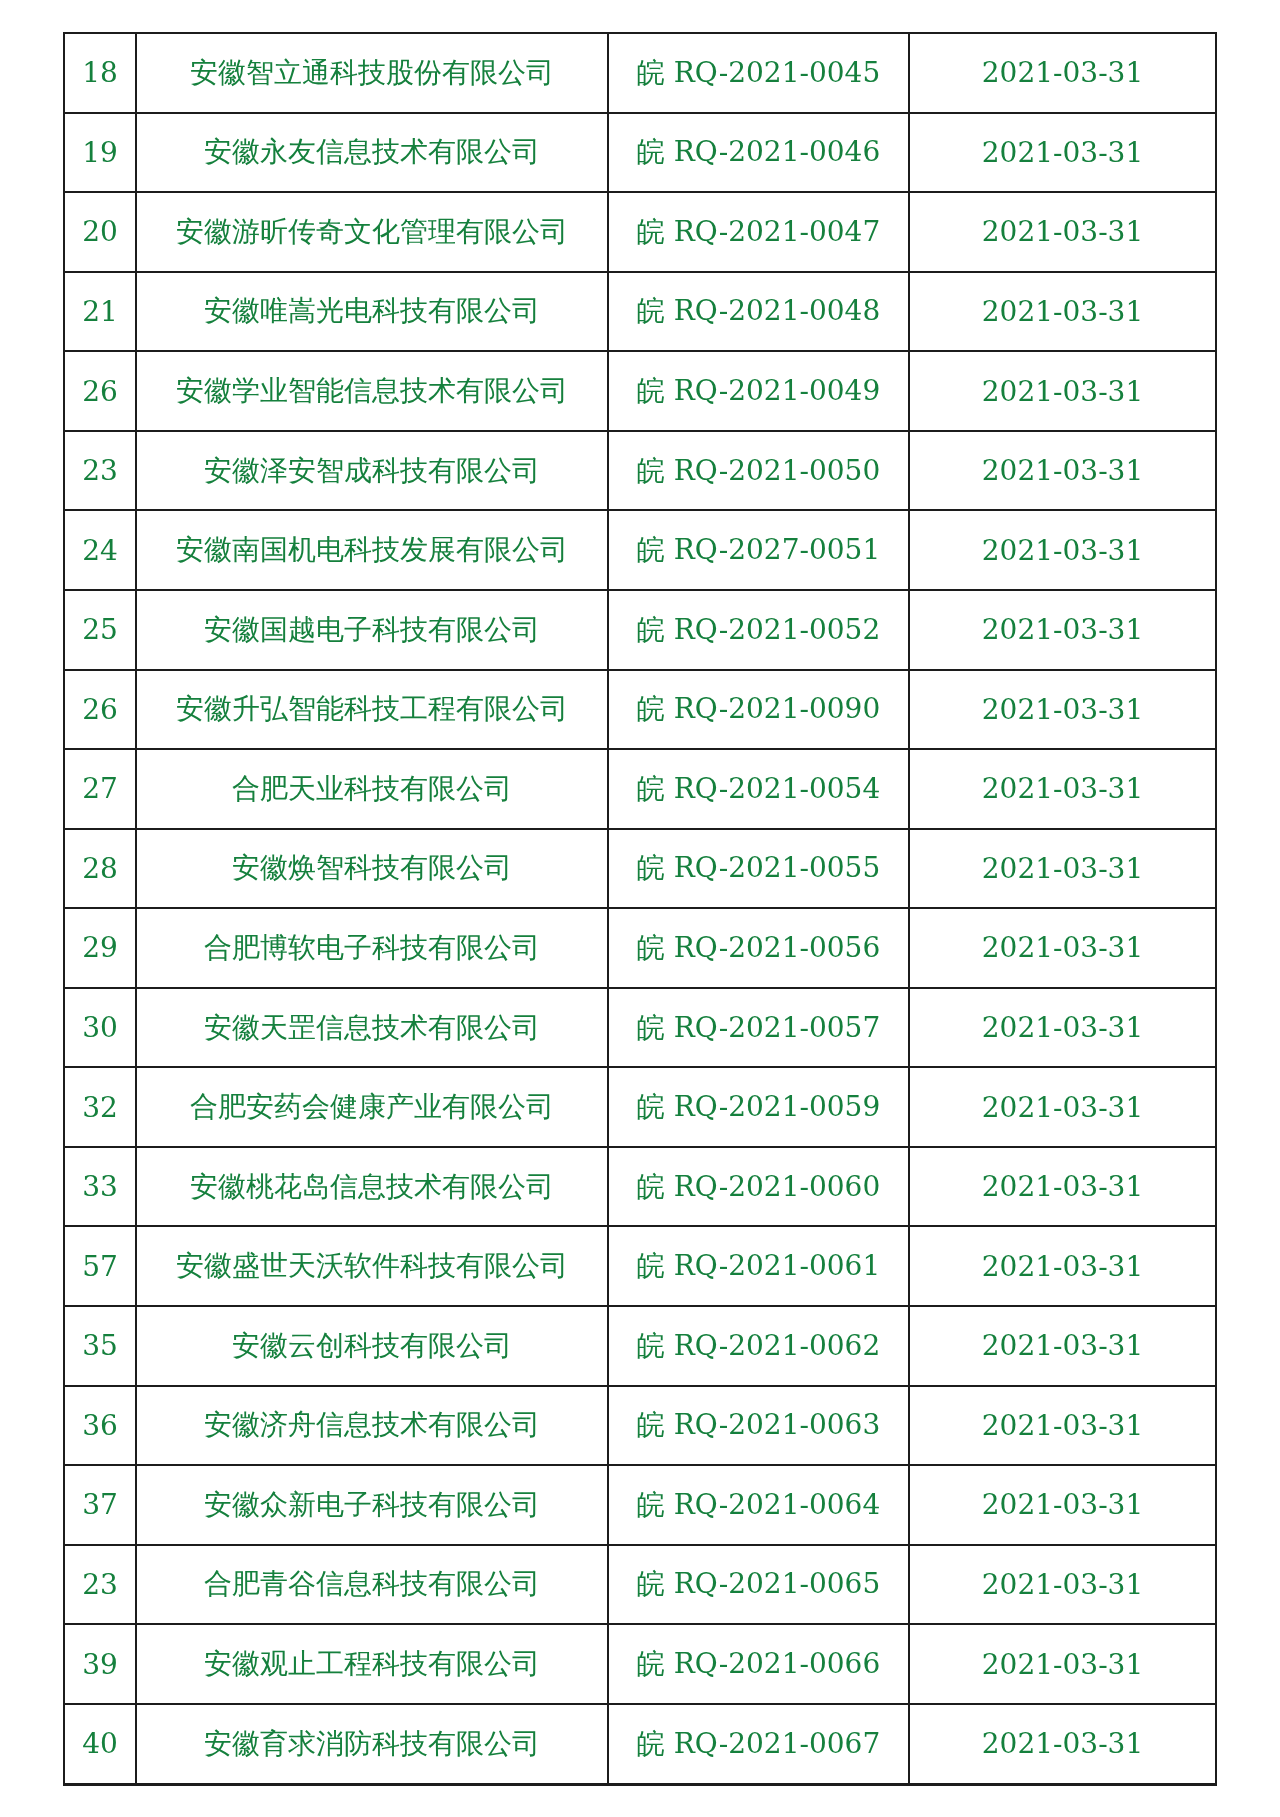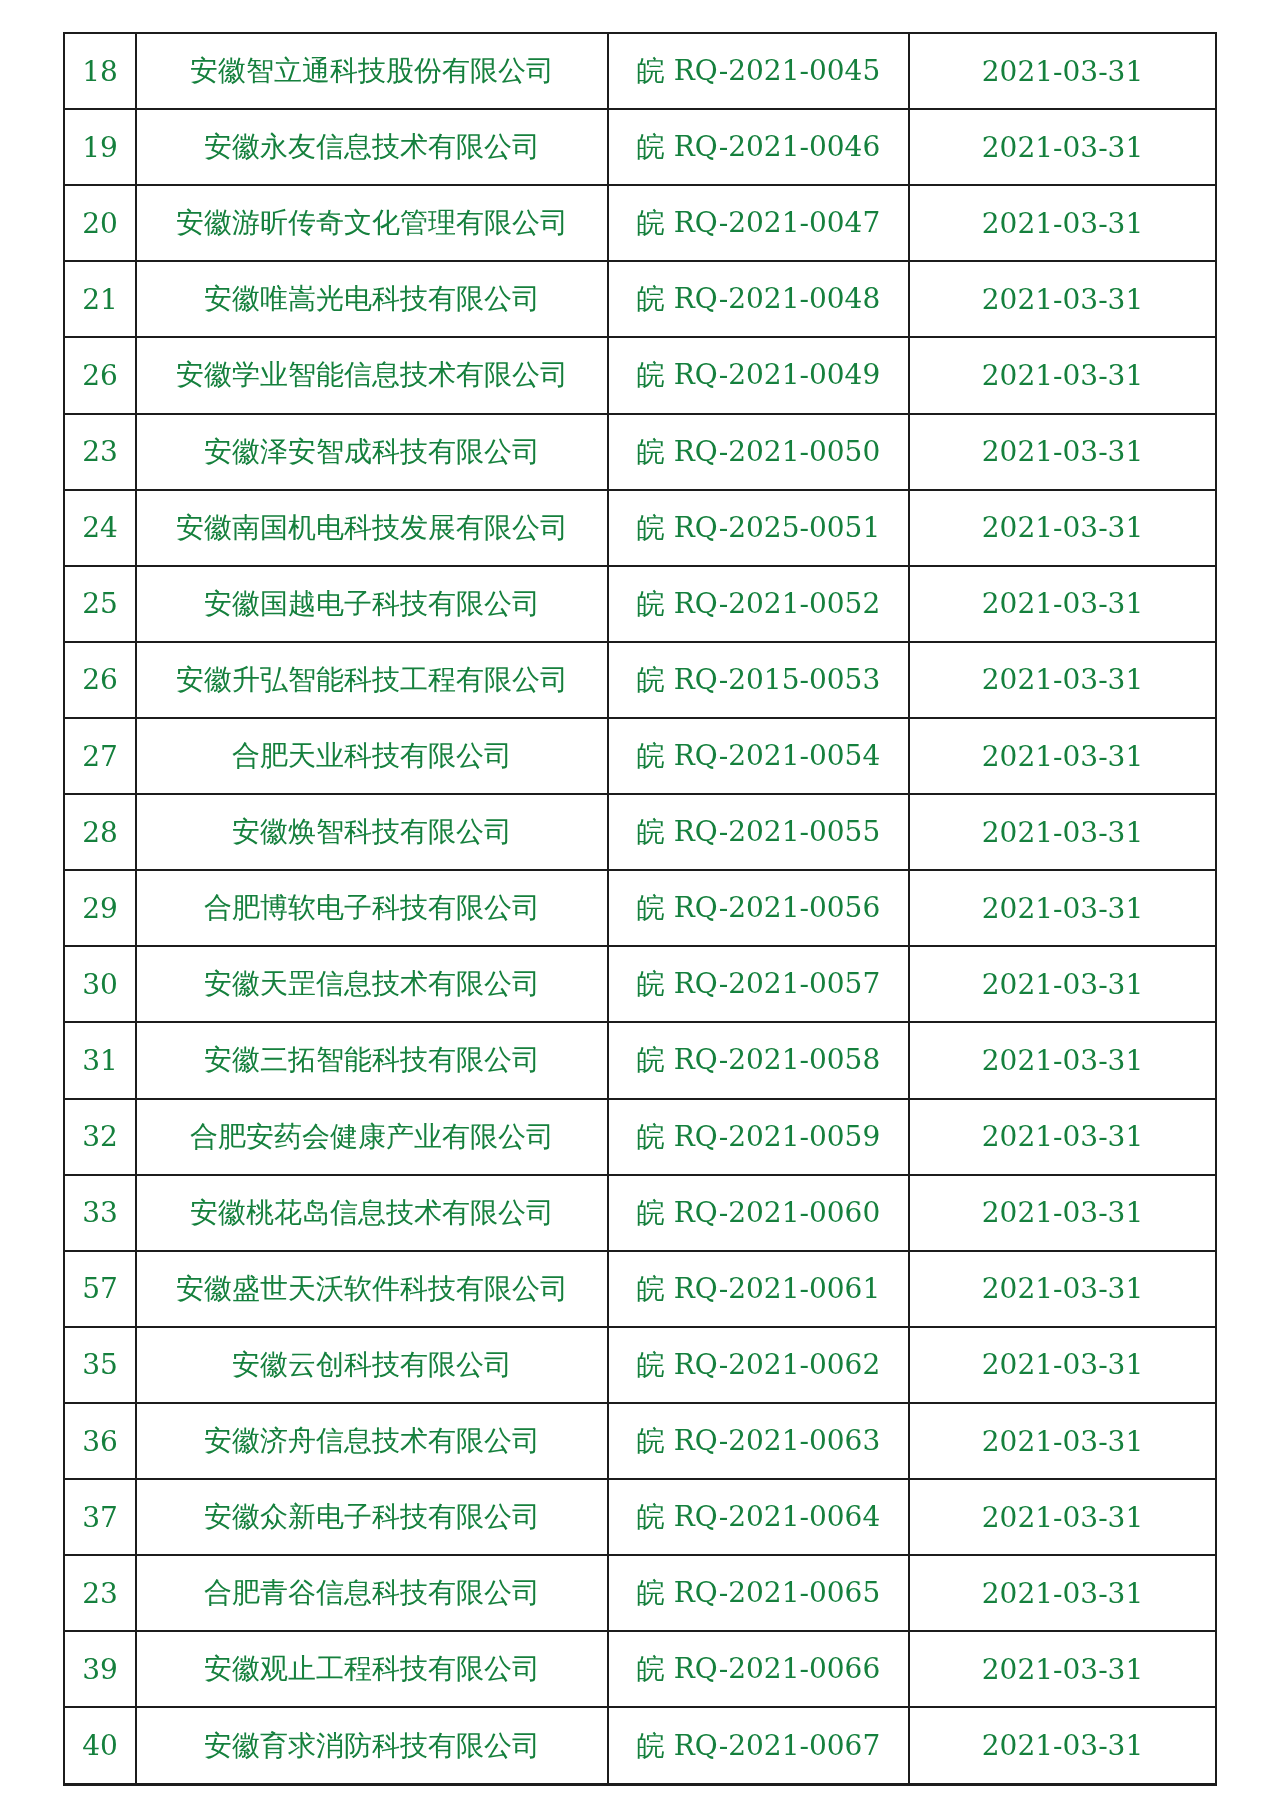--- a/index.html
+++ b/index.html
@@ -86,35 +86,35 @@
   <tr>
     <td class="col-no">23</td>
     <td class="col-name">安徽泽安智成科技有限公司</td>
     <td class="col-cert">皖 RQ-2021-0050</td>
     <td class="col-date">2021-03-31</td>
   </tr>
 
   <tr>
     <td class="col-no">24</td>
     <td class="col-name">安徽南国机电科技发展有限公司</td>
-    <td class="col-cert">皖 RQ-2025-0051</td>
+    <td class="col-cert">皖 RQ-2027-0051</td>
     <td class="col-date">2021-03-31</td>
   </tr>
 
   <tr>
     <td class="col-no">25</td>
     <td class="col-name">安徽国越电子科技有限公司</td>
     <td class="col-cert">皖 RQ-2021-0052</td>
     <td class="col-date">2021-03-31</td>
   </tr>
 
   <tr>
     <td class="col-no">26</td>
     <td class="col-name">安徽升弘智能科技工程有限公司</td>
-    <td class="col-cert">皖 RQ-2015-0053</td>
+    <td class="col-cert">皖 RQ-2021-0090</td>
     <td class="col-date">2021-03-31</td>
   </tr>
 
   <tr>
     <td class="col-no">27</td>
     <td class="col-name">合肥天业科技有限公司</td>
     <td class="col-cert">皖 RQ-2021-0054</td>
     <td class="col-date">2021-03-31</td>
   </tr>
 
@@ -132,26 +132,20 @@
     <td class="col-date">2021-03-31</td>
   </tr>
 
   <tr>
     <td class="col-no">30</td>
     <td class="col-name">安徽天罡信息技术有限公司</td>
     <td class="col-cert">皖 RQ-2021-0057</td>
     <td class="col-date">2021-03-31</td>
   </tr>
 
-  <tr>
-    <td class="col-no">31</td>
-    <td class="col-name">安徽三拓智能科技有限公司</td>
-    <td class="col-cert">皖 RQ-2021-0058</td>
-    <td class="col-date">2021-03-31</td>
-  </tr>
 
   <tr>
     <td class="col-no">32</td>
     <td class="col-name">合肥安药会健康产业有限公司</td>
     <td class="col-cert">皖 RQ-2021-0059</td>
     <td class="col-date">2021-03-31</td>
   </tr>
 
   <tr>
     <td class="col-no">33</td>

